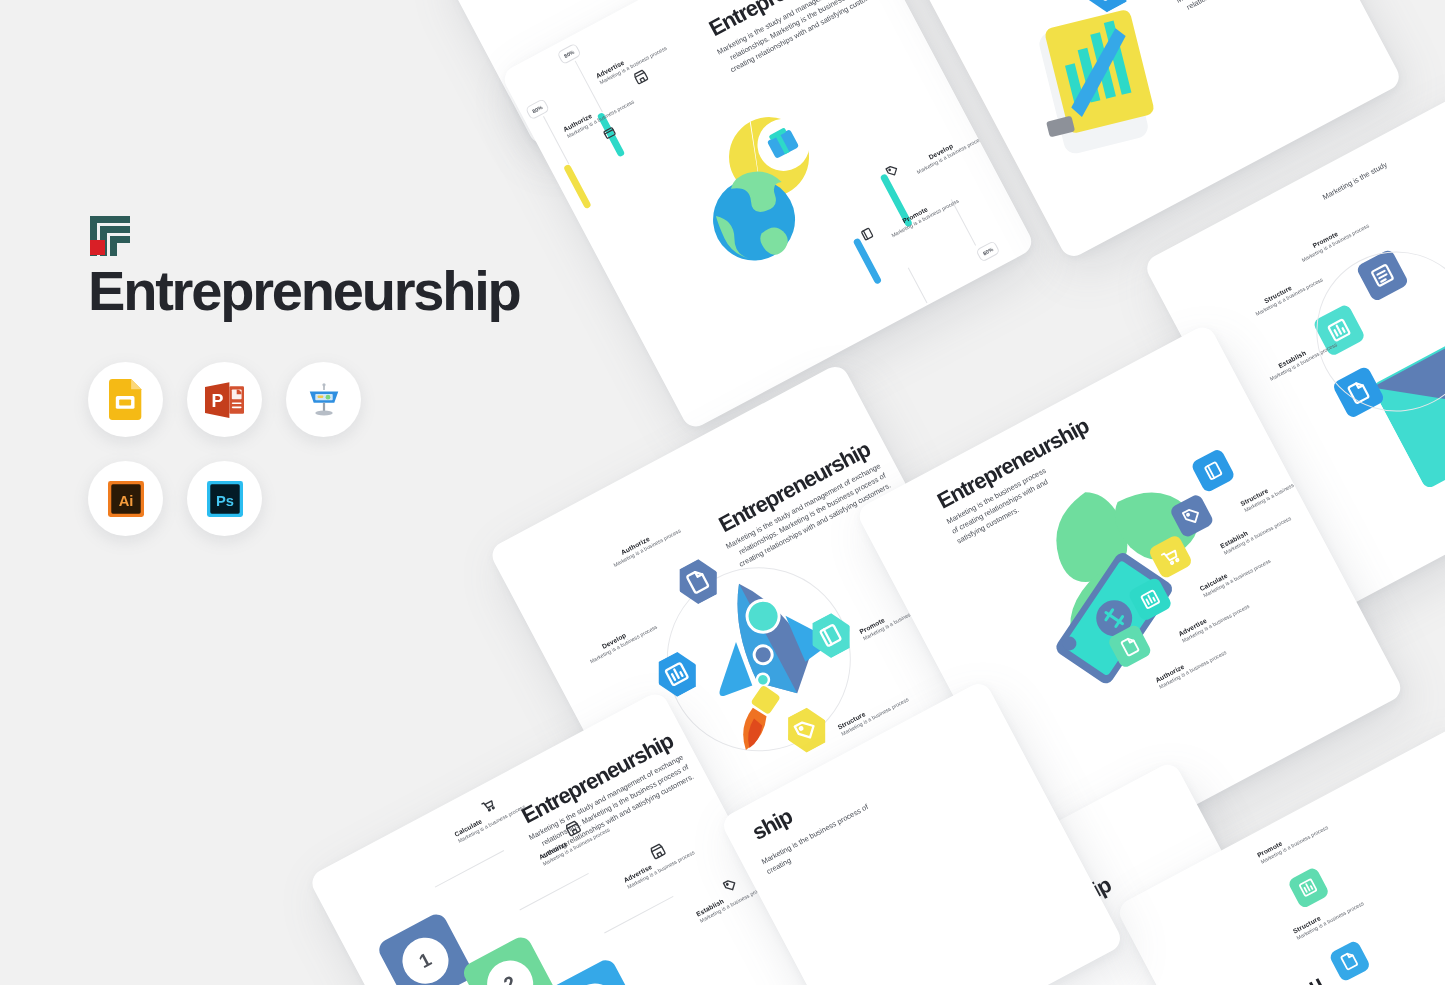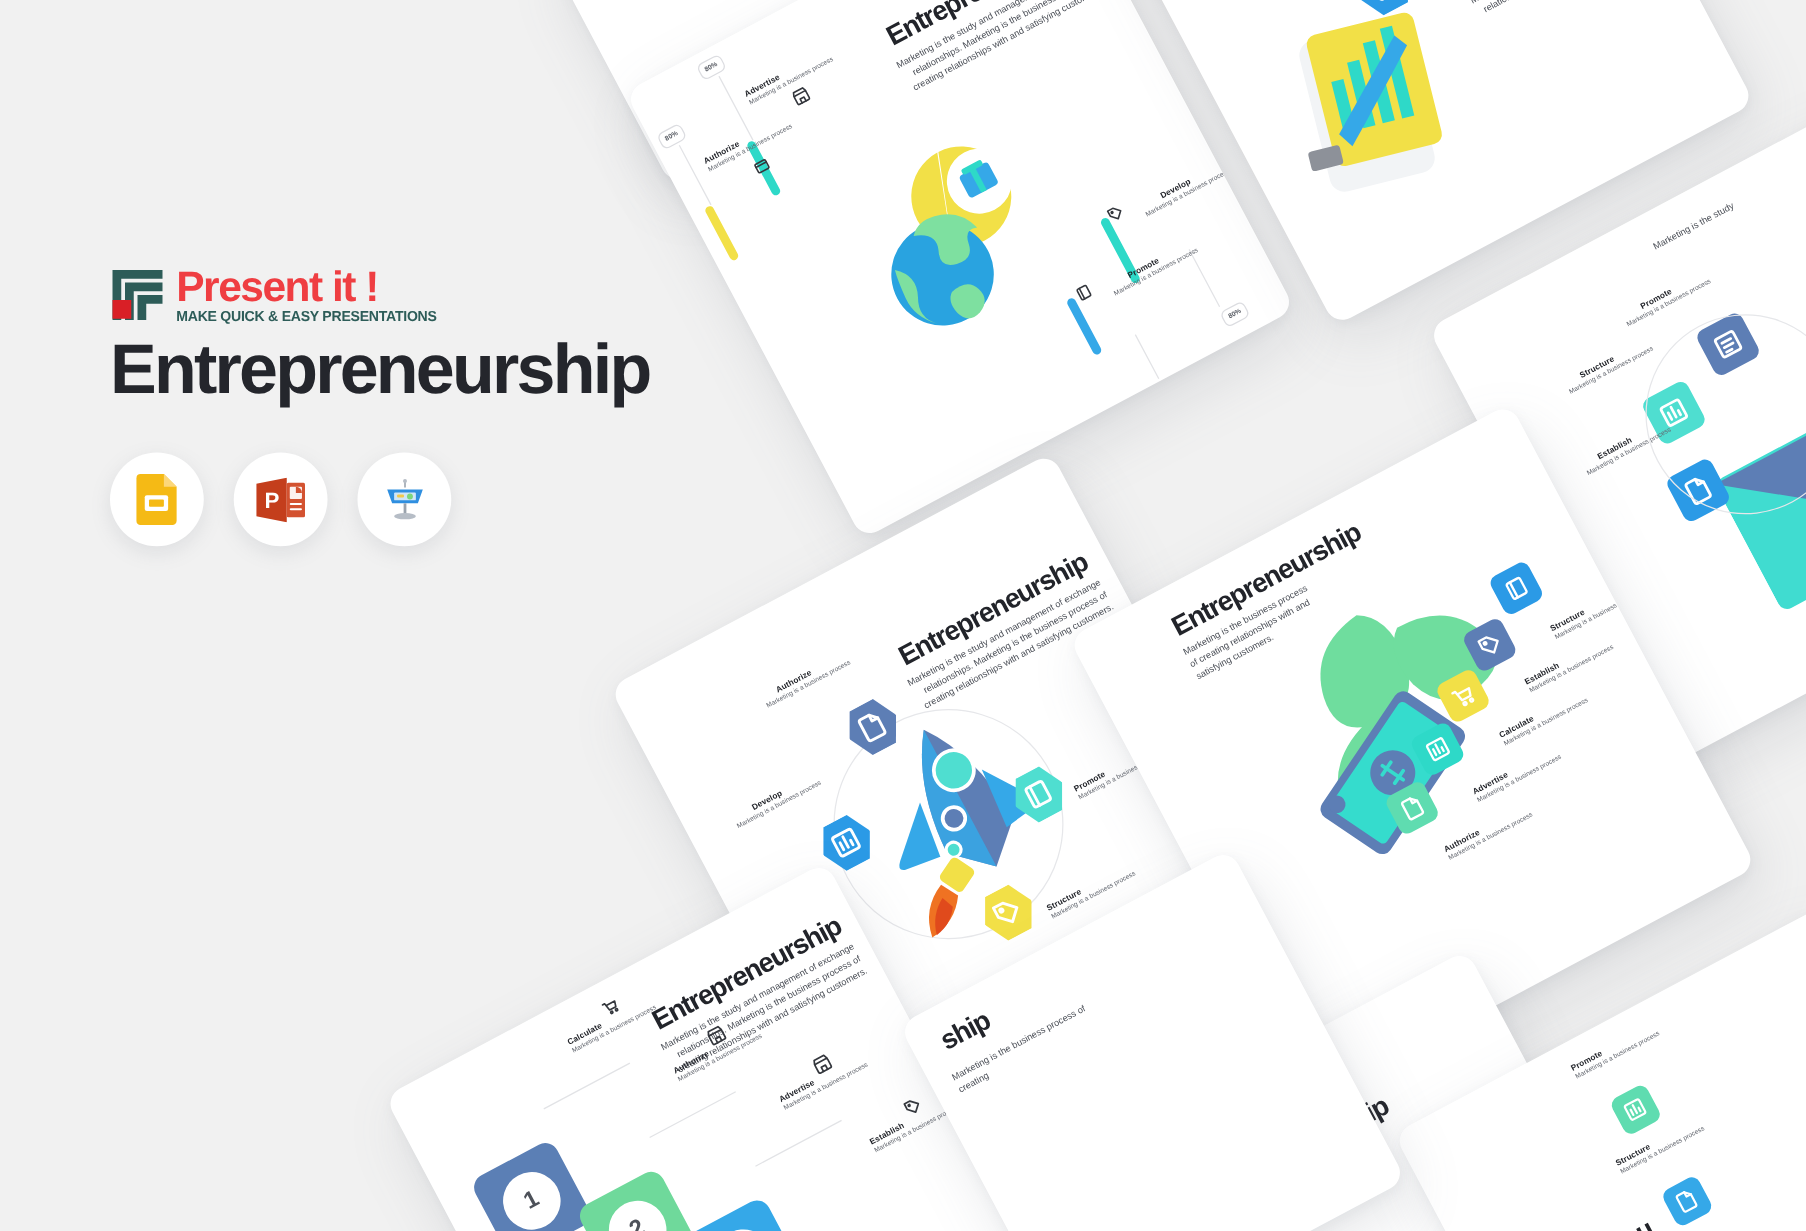--- a/index.html
+++ b/index.html
@@ -508,24 +508,20 @@
   <div class="brand">
     <div class="logo-row">
       <div class="logo-mark">
         <svg viewBox="0 0 44 44" style="width:100%;height:100%;">
           <path d="M2 2 H42 V9 H9 V42 H2 Z" fill="#2d5c58"></path>
           <path d="M12 12 H42 V19 H19 V42 H12 Z" fill="#2d5c58"></path>
           <path d="M22 22 H42 V29 H29 V42 H22 Z" fill="#2d5c58"></path>
           <rect x="2" y="26" width="15" height="15" fill="#d91f26"></rect>
         </svg>
       </div>
-      <div class="logo-words">
-        <div class="logo-top">Present it !</div>
-        <div class="logo-sub">MAKE QUICK &amp; EASY PRESENTATIONS</div>
-      </div>
     </div>
     <div class="brand-title">Entrepreneurship</div>
   </div>
 
   <div class="formats">
     <div class="fmt-row">
       <div class="fmt">
         <svg viewBox="0 0 40 48" style="width:34px;height:41px;">
           <path d="M4 0h22l12 12v32a4 4 0 0 1-4 4H4a4 4 0 0 1-4-4V4a4 4 0 0 1 4-4z" fill="#f5ba15"></path>
           <path d="M26 0l12 12H26z" fill="#fcd77a"></path>
@@ -550,15 +546,31 @@
           <circle cx="24" cy="3.5" r="2" fill="#b6bdc6"></circle>
           <path d="M6 12 h36 l-5 14 H11 Z" fill="#2f8fe0"></path>
           <rect x="13" y="15" width="22" height="8" rx="1" fill="#cfe6f8"></rect>
           <circle cx="29" cy="19" r="3" fill="#7cd67c"></circle>
           <rect x="16" y="17" width="7" height="3" rx="1" fill="#f2c94c"></rect>
           <rect x="22.6" y="26" width="2.8" height="12" fill="#9aa3ad"></rect>
           <ellipse cx="24" cy="39" rx="11" ry="3.2" fill="#b6bdc6"></ellipse>
         </svg>
       </div>
     </div>
+    <div class="fmt-row">
+      <div class="fmt">
+        <svg viewBox="0 0 44 44" style="width:36px;height:36px;">
+          <rect x="0" y="0" width="44" height="44" rx="3" fill="#f07c1f"></rect>
+          <rect x="4" y="4" width="36" height="36" rx="2" fill="#2b1a06"></rect>
+          <text x="22" y="30" text-anchor="middle" font-family="Liberation Sans, sans-serif" font-size="18" font-weight="bold" fill="#f59c3c">Ai</text>
+        </svg>
+      </div>
+      <div class="fmt">
+        <svg viewBox="0 0 44 44" style="width:36px;height:36px;">
+          <rect x="0" y="0" width="44" height="44" rx="3" fill="#2bbdf0"></rect>
+          <rect x="4" y="4" width="36" height="36" rx="2" fill="#031b26"></rect>
+          <text x="22" y="30" text-anchor="middle" font-family="Liberation Sans, sans-serif" font-size="18" font-weight="bold" fill="#45c7f2">Ps</text>
+        </svg>
+      </div>
+    </div>
   </div>
 
 </div>
 
 </body></html>

